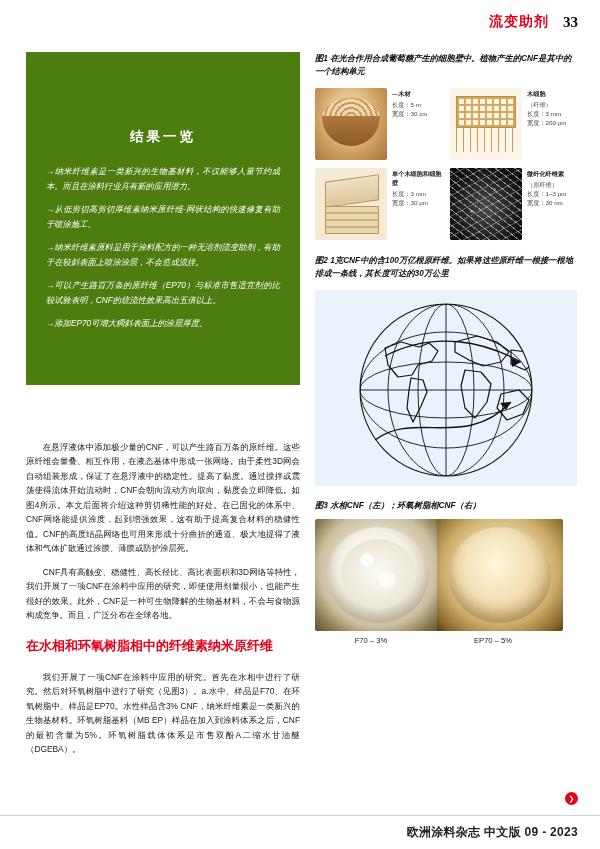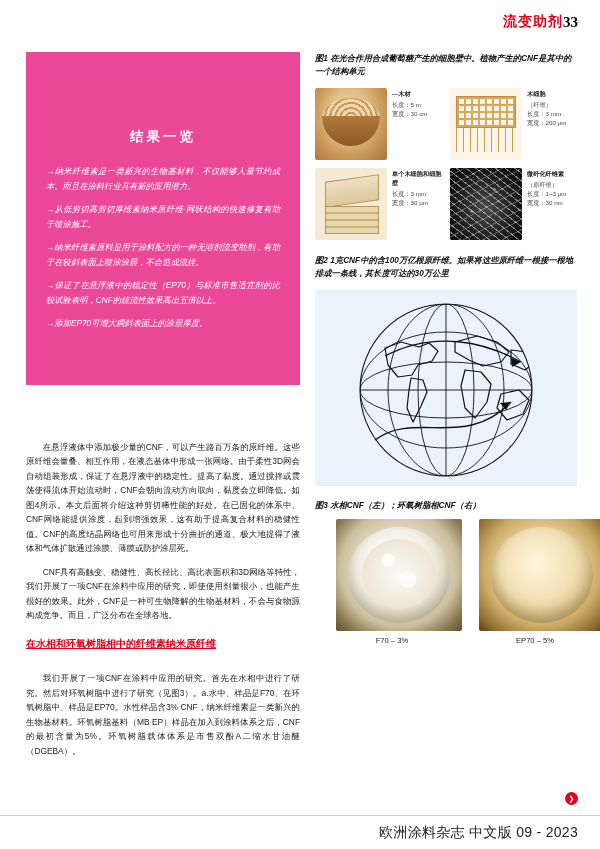--- a/index.html
+++ b/index.html
@@ -22,36 +22,37 @@
     display: flex;
     align-items: center;
     justify-content: flex-end;
     padding-right: 22px;
   }
   .header-section {
     color: #e2001a;
     font-weight: bold;
     font-size: 14px;
     letter-spacing: 1px;
+    margin-right: 14px;
   }
   .header-pageno {
     color: #000;
     font-weight: bold;
     font-size: 15px;
     font-family: Liberation Serif, serif;
   }
 
   
   .red-box {
     position: absolute;
     left: 26px;
     top: 52px;
     width: 274px;
     height: 333px;
-    background: #ec4899;
+    background: #4d7c0f;
     color: #ffffff;
   }
   .red-box-title {
     text-align: center;
     font-size: 13.5px;
     font-weight: bold;
     letter-spacing: 3px;
     margin-top: 76px;
   }
   .red-box-list {
@@ -193,21 +194,21 @@
     overflow: hidden;
   }
   .fig2 svg { display: block; }
 
   
   .fig3 {
     display: flex;
     gap: 10px;
     width: 262px;
   }
-  .photo-wrap { width: 112px; margin-left: 21px; }
+  .photo-wrap { width: 112px; }
   .photo {
     width: 126px; height: 112px;
     border-radius: 2px;
     position: relative;
     overflow: hidden;
   }
   .photo-f70 {
     background: radial-gradient(ellipse at 50% 45%, #f2efe6 0%, #e4dcc9 42%, #cbbf9e 66%, #8a7a52 85%, #5d4f2e 100%);
   }
   .photo-f70:before {
@@ -260,41 +261,40 @@
     width: 274px;
     font-size: 8.4px;
     line-height: 1.72;
     text-align: justify;
     color: #1a1a1a;
   }
   .body-col p { margin: 0 0 9px 0; text-indent: 2em; }
   .subhead {
     color: #e2001a;
     font-weight: bold;
-    font-size: 10px;
-    margin: 14px 0 20px 0;
+    font-size: 13px;
+    margin: 14px 0 14px 0;
     text-indent: 0;
     line-height: 1.5;
-    text-decoration: underline;
   }
 
   
   .footer {
     position: absolute;
     left: 0; right: 0; bottom: 0;
     height: 34px;
     display: flex;
     align-items: center;
     justify-content: flex-end;
     padding-right: 22px;
     border-top: 1px solid #cfcfcf;
   }
   .footer-text {
-    font-size: 14px;
-    font-weight: normal;
+    font-size: 12px;
+    font-weight: bold;
     color: #222;
     letter-spacing: .3px;
   }
   .arrow-btn {
     position: absolute;
     right: 22px;
     bottom: 44px;
     width: 13px; height: 13px;
     border-radius: 50%;
     background: #e2001a;
@@ -313,21 +313,21 @@
   <span class="header-section">流变助剂</span>
   <span class="header-pageno">33</span>
 </div>
 
 <div class="red-box">
   <div class="red-box-title">结果一览</div>
   <div class="red-box-list">
     <p>→纳米纤维素是一类新兴的生物基材料，不仅能够人量节约成本。而且在涂料行业具有新的应用潜力。</p>
     <p>→从低剪切高剪切厚维素纳米原纤维-网状结构的快速修复有助于喷涂施工。</p>
     <p>→纳米纤维素原料是用于涂料配方的一种无溶剂流变助剂，有助于在较斜表面上喷涂涂层，不会造成流挂。</p>
-    <p>→保证了在悬浮液中的稳定性（EP70）与标准市售适宜剂的比较试验表明，CNF的统流性效果高出五倍以上。</p>
+    <p>→可以产生路百万条的原纤维（EP70）与标准市售适宜剂的比较试验表明，CNF的统流性效果高出五倍以上。</p>
     <p>→添加EP70可增大稠斜表面上的涂层厚度。</p>
   </div>
 </div>
 
 <div class="right-col">
 
   <div class="fig-caption">图1 在光合作用合成葡萄糖产生的细胞壁中。植物产生的CNF是其中的一个结构单元</div>
 
   <div class="fig1">
     <div class="fig1-row">

